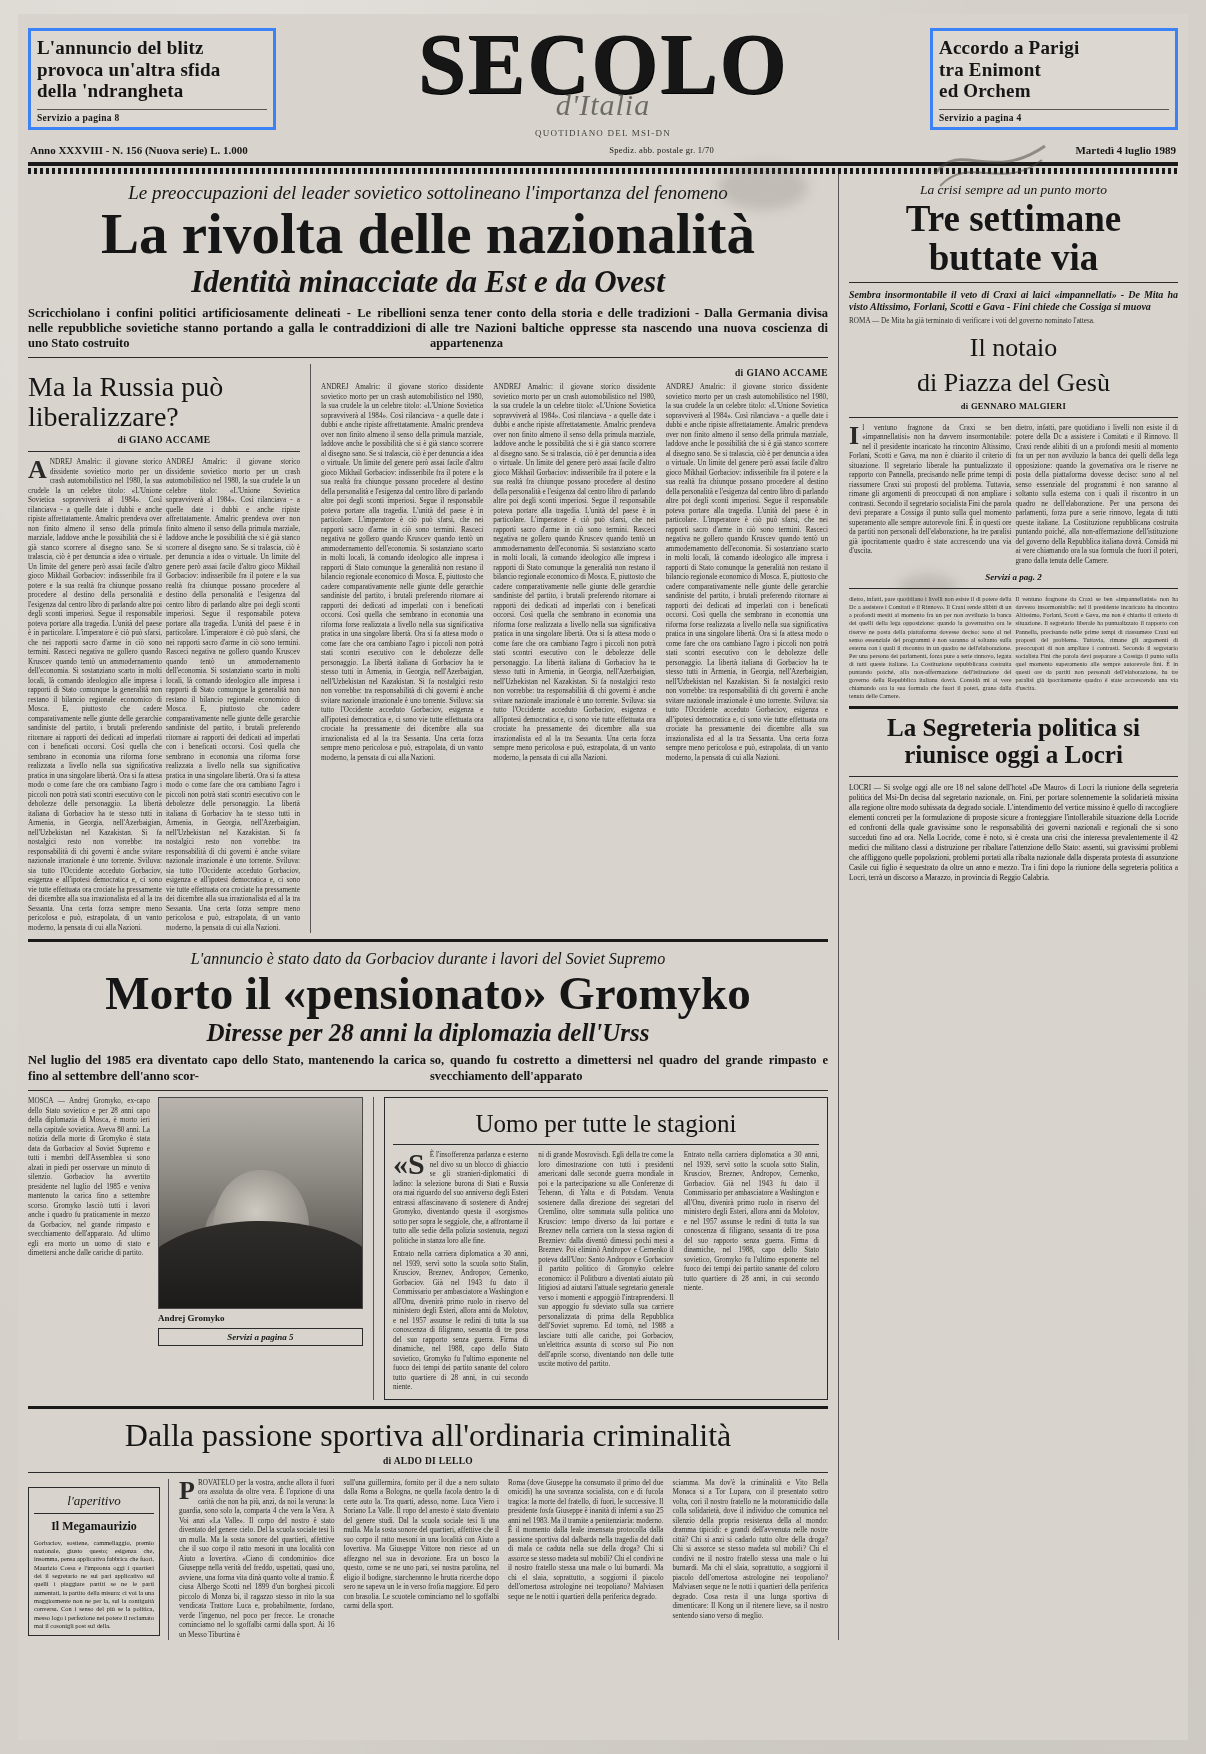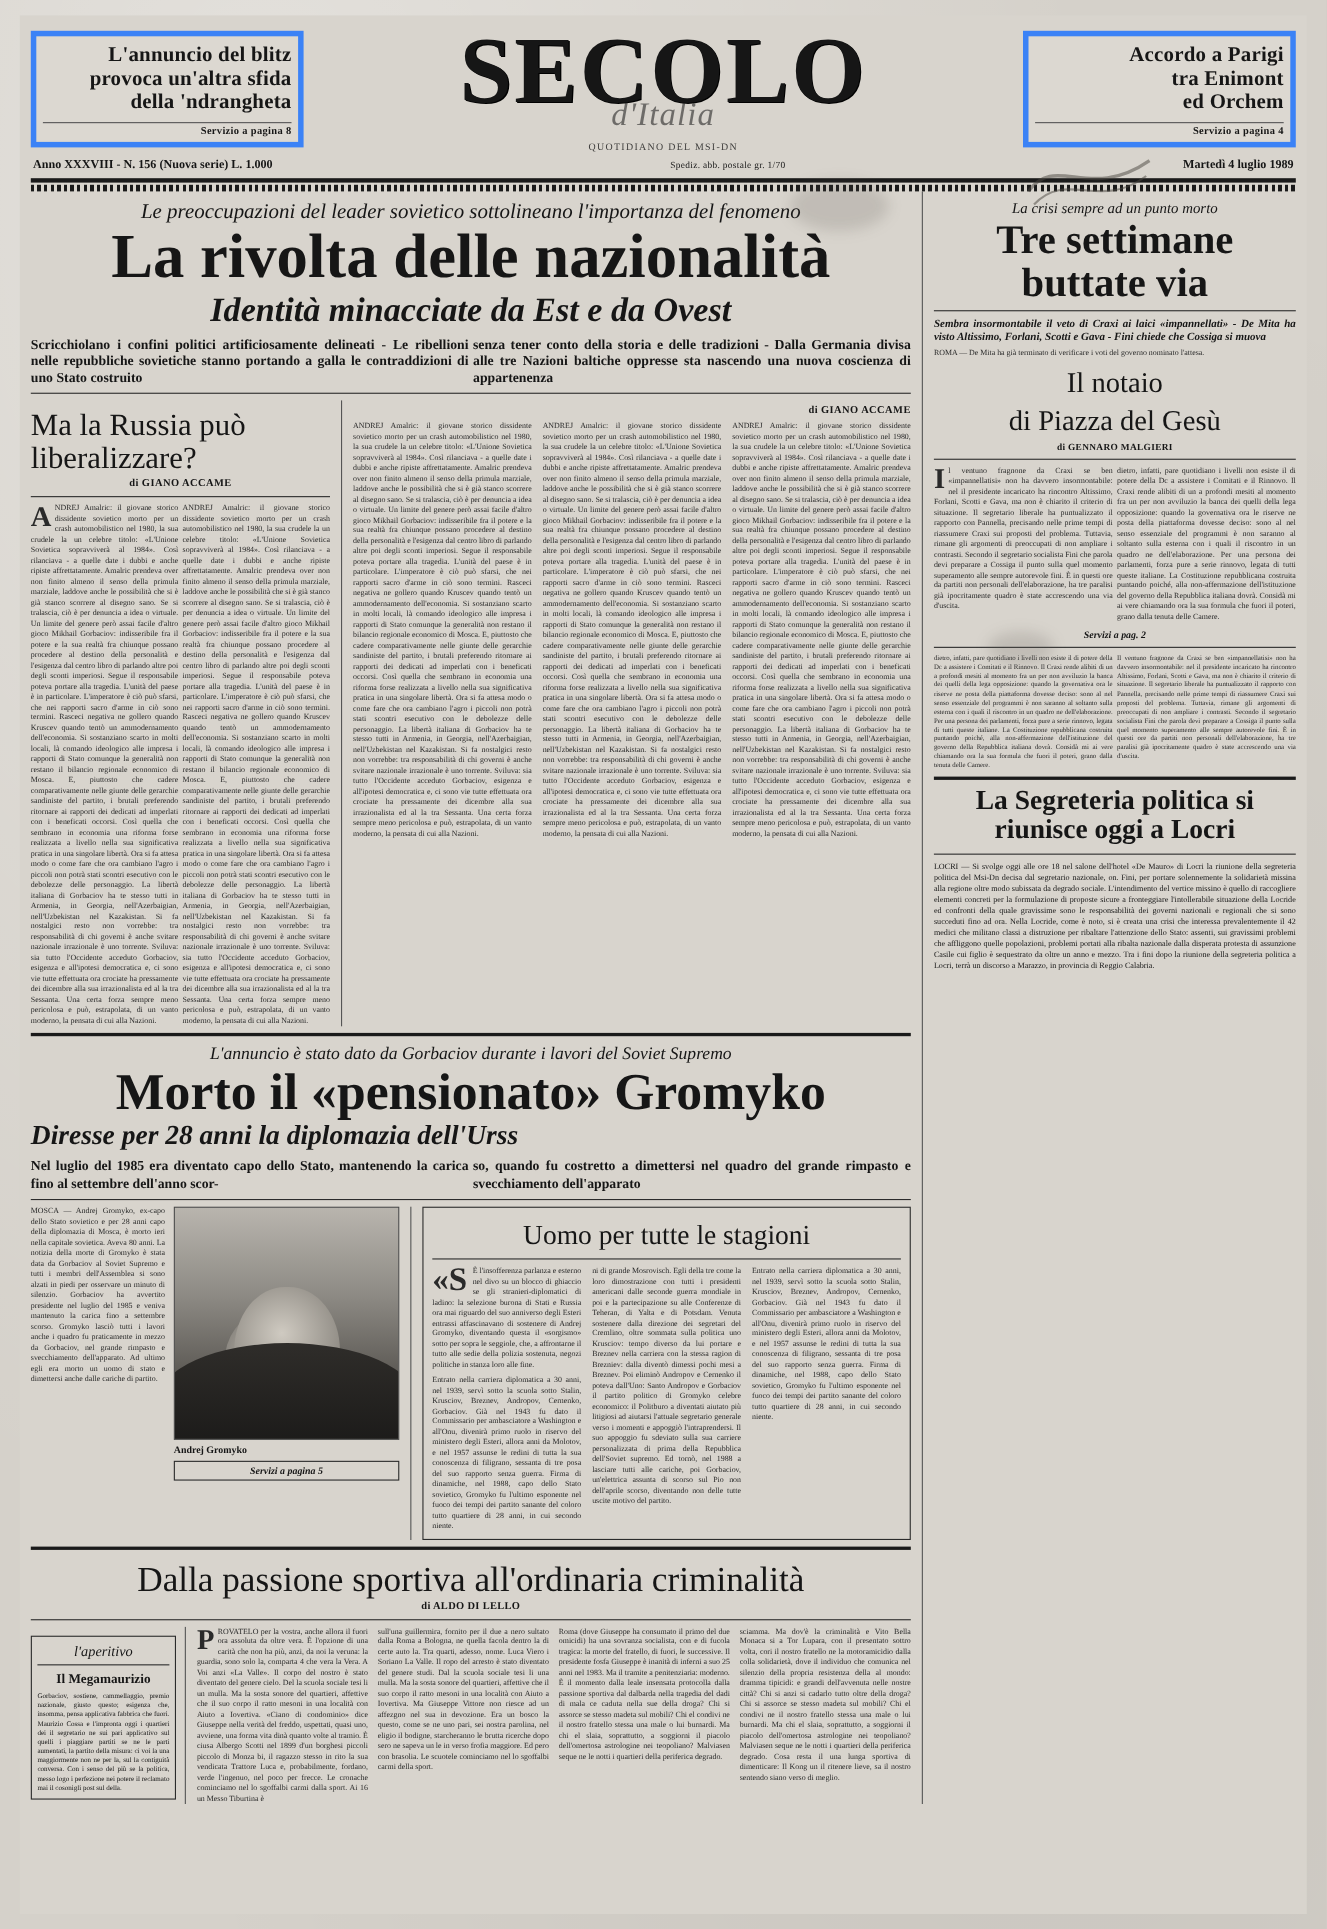--- a/index.html
+++ b/index.html
@@ -25,22 +25,22 @@
     background:#d8d4cd;
     box-sizing:border-box;
   }
 
   
   .masthead{
     display:flex;align-items:flex-start;justify-content:space-between;
     padding:14px 10px 0 10px;
   }
   .ear{
-    width:248px;border:5px solid #3b82f6;padding:6px 6px 4px 6px;
-    text-align:right;box-sizing:border-box;background:#dcd8d1;
+    width:248px;border:3px solid #3b82f6;padding:6px 6px 4px 6px;
+    text-align:left;box-sizing:border-box;background:#dcd8d1;
   }
   .ear .ear-line{
     font-family:"Liberation Serif", serif;
     font-weight:bold;font-size:19px;line-height:1.14;letter-spacing:.2px;
   }
   .ear .ear-ref{
     margin-top:7px;border-top:1px solid #555;padding-top:3px;
     font-size:9.5px;font-weight:bold;letter-spacing:.3px;
   }
   .logo-wrap{
@@ -114,21 +114,21 @@
   .rc-kicker{font-style:italic;font-size:13.5px;text-align:center;margin:8px 0 2px;}
   .rc-head{font-size:37px;line-height:1.0;text-align:center;font-weight:bold;margin:2px 0;}
   .rc-sub{font-size:10px;font-style:italic;text-align:justify;font-weight:bold;line-height:1.2;margin:6px 0 4px;}
   .rc-title2{font-size:26px;text-align:center;line-height:1.05;margin:8px 0 2px;}
   .rc-by{font-size:8.5px;text-align:center;font-weight:bold;margin:4px 0 6px;letter-spacing:.3px;}
   .servizi{font-size:9px;font-style:italic;text-align:center;font-weight:bold;margin-top:6px;}
 
   
   .gromyko-kicker{font-style:italic;font-size:16px;text-align:center;margin:8px 0 2px;}
   .gromyko-head{font-size:47px;text-align:center;font-weight:bold;line-height:1.0;margin:2px 0;}
-  .gromyko-sub{font-size:25px;font-style:italic;text-align:left;font-weight:bold;margin:2px 0 6px;}
+  .gromyko-sub{font-size:25px;font-style:italic;text-align:center;font-weight:bold;margin:2px 0 6px;}
   .gromyko-lead{font-size:12.5px;line-height:1.25;text-align:justify;font-weight:bold;}
 
   .photo{
     width:100%;height:212px;
     background:
       linear-gradient(180deg,#b9b5ae 0%, #8d8a84 38%, #5d5a55 72%, #3e3c38 100%);
     position:relative;overflow:hidden;border:1px solid #4a4a4a;box-sizing:border-box;
   }
   .photo .face{
     position:absolute;left:50%;top:34%;transform:translateX(-50%);

